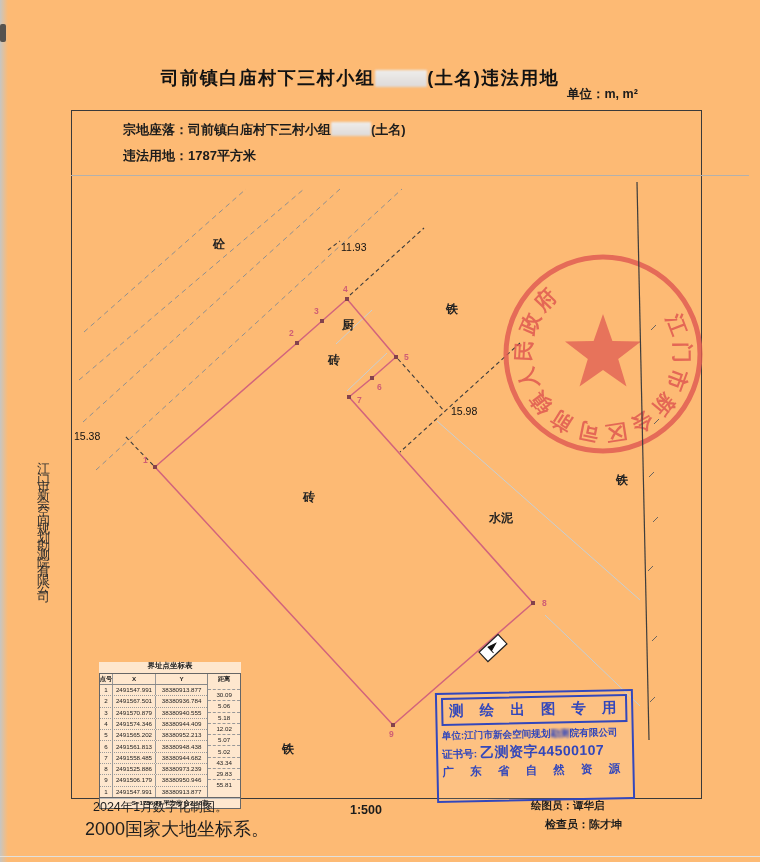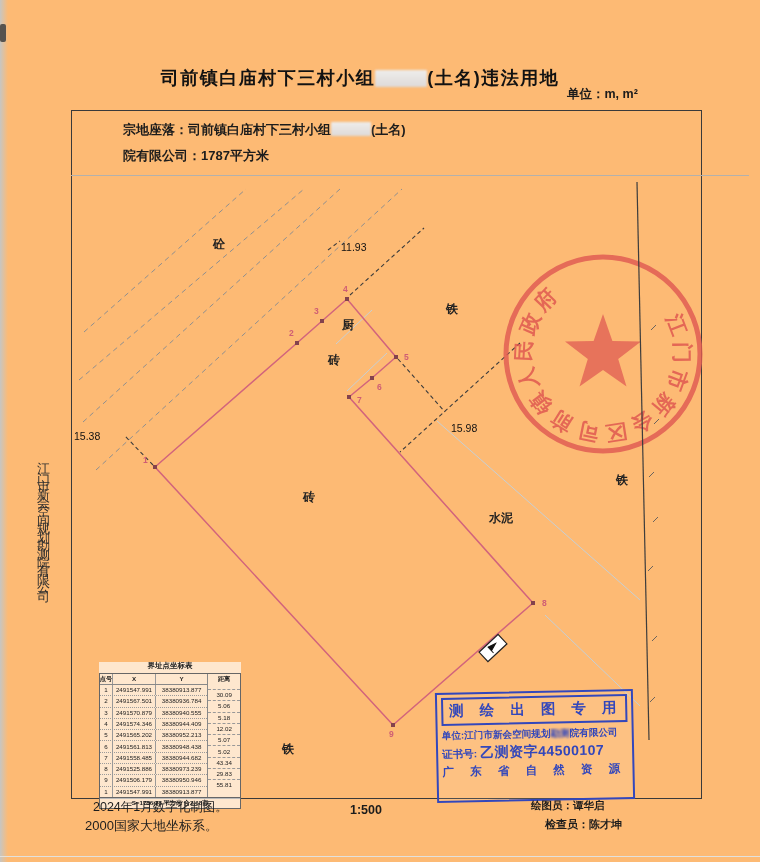--- a/index.html
+++ b/index.html
@@ -68,39 +68,39 @@
             letter-spacing:6px;padding:2px 0 3px 6px;white-space:nowrap;overflow:hidden;}
   .bb-line1{margin-top:4px;font-size:9.6px;font-weight:bold;white-space:nowrap;overflow:hidden;}
   .blurred{filter:blur(1.2px);}
   .bb-line2{margin-top:2px;font-size:10.5px;font-weight:bold;white-space:nowrap;}
   .bb-cert-no{font-size:14px;font-weight:bold;letter-spacing:.5px;}
   .bb-line3{margin-top:2px;font-size:11.5px;font-weight:bold;letter-spacing:6.5px;white-space:nowrap;overflow:hidden;}
   
   .side-text{position:absolute;left:34px;top:452px;height:360px;writing-mode:vertical-rl;
              font-size:13px;letter-spacing:8.5px;color:#2e2e2e;}
   .fnote1{position:absolute;left:93px;top:799px;font-size:12.5px;color:#1d1d1d;}
-  .fnote2{position:absolute;left:85px;top:817px;font-size:13px;color:#1d1d1d;}
+  .fnote2{position:absolute;left:85px;top:817px;font-size:18px;color:#1d1d1d;}
   .fscale{position:absolute;left:350px;top:803px;font-size:12.5px;font-weight:bold;}
   .fdrafter{position:absolute;left:531px;top:799px;font-size:10.5px;font-weight:bold;}
   .fchecker{position:absolute;left:545px;top:817px;font-size:11px;font-weight:bold;}
 </style>
 </head>
 <body>
 
 <div class="page" data-name="document-page">
   <div class="edge-left" data-name="scan-edge-shadow"></div>
   <div class="speck" data-name="scan-speck"></div>
   <div class="bottom-line" data-name="scan-bottom-edge"></div>
 
   <div class="doc-title" data-name="page-title"><span>司前镇白庙村下三村小组</span><span class="redact t" data-name="redaction-patch"></span><span>(土名)违法用地</span></div>
   <div class="units" data-name="units-label">单位：m, m²</div>
 
   <div class="frame" data-name="map-frame"></div>
   <div class="parcel-loc" data-name="parcel-location"><span>宗地座落：</span><span>司前镇白庙村下三村小组</span><span class="redact s" data-name="redaction-patch"></span><span>(土名)</span></div>
-  <div class="parcel-area" data-name="parcel-area"><span>院有限公司：</span><span>1787平方米</span></div>
+  <div class="parcel-area" data-name="parcel-area"><span>违法用地：</span><span>1787平方米</span></div>
   <div class="sep" data-name="header-separator-line"></div>
 
   <svg class="map-svg" data-name="map-svg" viewBox="0 0 760 862" width="760" height="862">
       <line x1="84" y1="332" x2="246" y2="189" class="road" data-name="road-line"></line>
       <line x1="79" y1="380" x2="304" y2="189" class="road" data-name="road-line"></line>
       <line x1="83" y1="422" x2="340" y2="189" class="road" data-name="road-line"></line>
       <line x1="96" y1="470" x2="402" y2="189" class="road" data-name="road-line"></line>
       <line x1="520" y1="343" x2="400" y2="452" class="bdash" data-name="tie-dash-line"></line>
       <line x1="350" y1="295" x2="424" y2="228" class="bdash" data-name="tie-dash-line"></line>
       <line x1="398" y1="359" x2="445" y2="412" class="bdash" data-name="tie-dash-line"></line>
@@ -148,21 +148,21 @@
       <line x1="652" y1="641" x2="657" y2="636" class="tick" data-name="tick-mark"></line>
       <line x1="650" y1="702" x2="655" y2="697" class="tick" data-name="tick-mark"></line>
     </svg>
   <div class="map-labels" data-name="map-labels">
       <div class="mlabel terrain" data-name="map-label" style="left: 213px; top: 236px;">砼</div>
       <div class="mlabel measure" data-name="map-label" style="left: 341px; top: 241px;">11.93</div>
       <div class="mlabel terrain" data-name="map-label" style="left: 446px; top: 301px;">铁</div>
       <div class="mlabel terrain" data-name="map-label" style="left: 342px; top: 317px;">厨</div>
       <div class="mlabel terrain" data-name="map-label" style="left: 328px; top: 352px;">砖</div>
       <div class="mlabel measure" data-name="map-label" style="left: 74px; top: 430px;">15.38</div>
-      <div class="mlabel measure" data-name="map-label" style="left: 451px; top: 422px;">15.98</div>
+      <div class="mlabel measure" data-name="map-label" style="left: 451px; top: 405px;">15.98</div>
       <div class="mlabel terrain" data-name="map-label" style="left: 303px; top: 489px;">砖</div>
       <div class="mlabel terrain" data-name="map-label" style="left: 489px; top: 510px;">水泥</div>
       <div class="mlabel terrain" data-name="map-label" style="left: 616px; top: 472px;">铁</div>
       <div class="mlabel terrain" data-name="map-label" style="left: 282px; top: 741px;">铁</div>
     </div>
 
   <div class="ctable" data-name="coord-table">
     <div class="ct-title" data-name="coord-table-title">界址点坐标表</div>
     <div class="ct-body" data-name="coord-table-body">
       <div class="ct-left">

